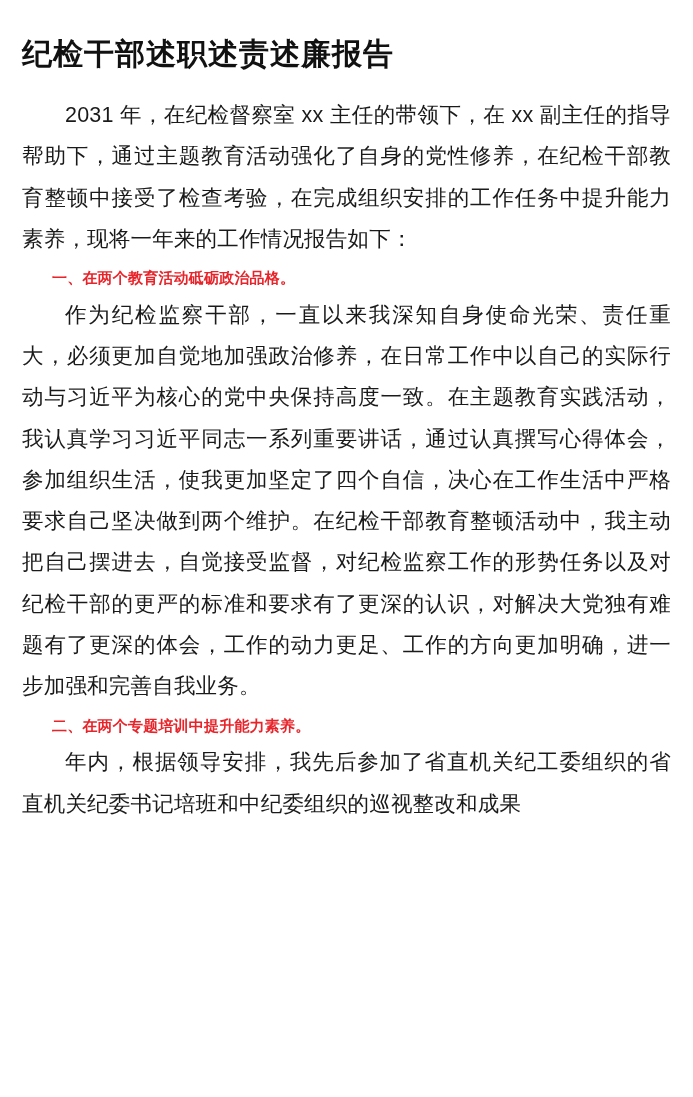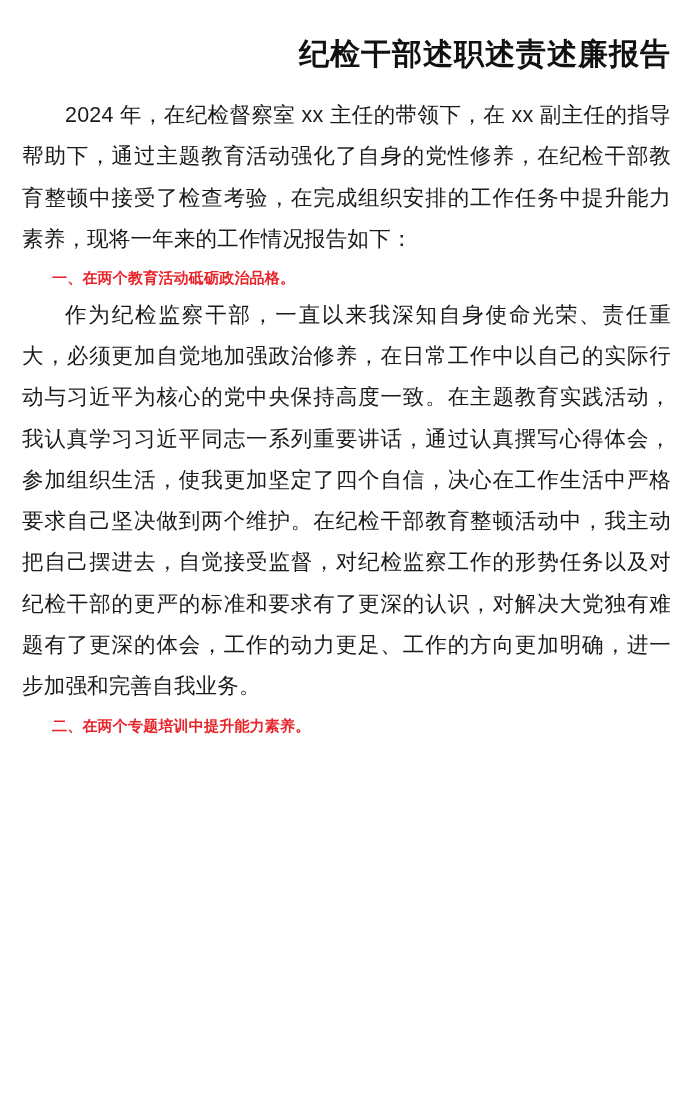--- a/index.html
+++ b/index.html
@@ -15,21 +15,21 @@
     overflow: hidden;
   }
   .page {
     width: 693px;
     height: 1097px;
     box-sizing: border-box;
     padding: 26px 22px 0 22px;
     position: relative;
   }
   .doc-title {
-    text-align: right;
+    text-align: left;
     font-size: 30px;
     font-weight: bold;
     letter-spacing: 1px;
     color: #111111;
     margin: 8px 0 22px 0;
     line-height: 1.3;
   }
   .para {
     font-size: 21.5px;
     line-height: 1.92;
@@ -53,22 +53,23 @@
     margin-bottom: 0;
   }
 </style>
 </head>
 <body>
 
 <div class="page">
 
   <h1 class="doc-title">纪检干部述职述责述廉报告</h1>
 
-  <p class="para">2024 年，在纪检督察室 xx 主任的带领下，在 xx 副主任的指导帮助下，通过主题教育活动强化了自身的党性修养，在纪检干部教育整顿中接受了检查考验，在完成组织安排的工作任务中提升能力素养，现将一年来的工作情况报告如下：</p>
+  <p class="para">2031 年，在纪检督察室 xx 主任的带领下，在 xx 副主任的指导帮助下，通过主题教育活动强化了自身的党性修养，在纪检干部教育整顿中接受了检查考验，在完成组织安排的工作任务中提升能力素养，现将一年来的工作情况报告如下：</p>
 
   <p class="heading">一、在两个教育活动砥砺政治品格。</p>
 
   <p class="para">作为纪检监察干部，一直以来我深知自身使命光荣、责任重大，必须更加自觉地加强政治修养，在日常工作中以自己的实际行动与习近平为核心的党中央保持高度一致。在主题教育实践活动，我认真学习习近平同志一系列重要讲话，通过认真撰写心得体会，参加组织生活，使我更加坚定了四个自信，决心在工作生活中严格要求自己坚决做到两个维护。在纪检干部教育整顿活动中，我主动把自己摆进去，自觉接受监督，对纪检监察工作的形势任务以及对纪检干部的更严的标准和要求有了更深的认识，对解决大党独有难题有了更深的体会，工作的动力更足、工作的方向更加明确，进一步加强和完善自我业务。</p>
 
   <p class="heading">二、在两个专题培训中提升能力素养。</p>
 
+  <p class="para para-last">年内，根据领导安排，我先后参加了省直机关纪工委组织的省直机关纪委书记培班和中纪委组织的巡视整改和成果</p>
 
 </div>
 
 </body></html>

